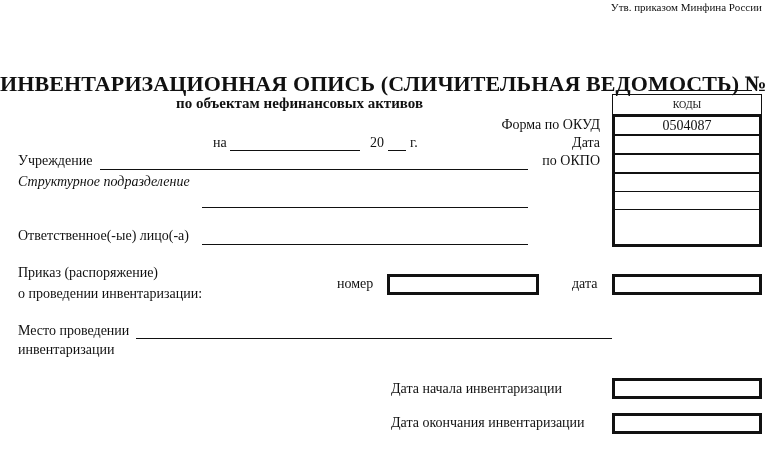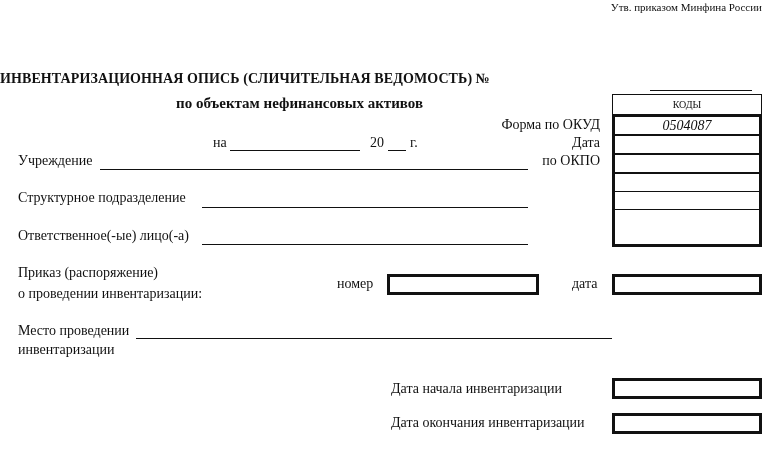--- a/index.html
+++ b/index.html
@@ -3,35 +3,35 @@
   <meta charset="utf-8">
   <style>
     html, body { margin: 0; padding: 0; }
     body {
       width: 770px; height: 457px; background: #ffffff; position: relative; overflow: hidden;
       font-family: "Liberation Serif", "DejaVu Serif", serif; color: #111;
     }
     .abs { position: absolute; white-space: nowrap; }
     .approval { right: 8px; text-align: left; font-size: 11px; line-height: 14px; }
     .approval .it { font-style: italic; }
-    .title { left: 0px; top: 71px; font-size: 14px; font-weight: bold; letter-spacing: 0.1px; }
+    .title { left: 0px; top: 71px; font-size: 22px; font-weight: bold; letter-spacing: 0.1px; }
     .subtitle { left: 176px; top: 95px; font-size: 15px; font-weight: bold; }
     .uline { position: absolute; border-bottom: 1.6px solid #111; height: 0; }
     .lbl { font-size: 14px; }
     .right { text-align: left; }
     .codes-head {
       position: absolute; left: 612px; top: 94px; width: 150px; height: 32px;
       border: 1.5px solid #111; border-bottom: none; box-sizing: border-box;
       text-align: center; font-size: 10px; line-height: 19px;
     }
     .codes-box {
       position: absolute; left: 612px; top: 114px; width: 150px; height: 133px;
       border: 3px solid #111; box-sizing: border-box;
     }
-    .codes-row { position: absolute; left: 0; right: 0; border-bottom: 2px solid #111; text-align: center; font-size: 14px; line-height: 17px; font-style: italic; }
+    .codes-row { position: absolute; left: 0; right: 0; border-bottom: 2px solid #111; text-align: center; font-size: 14px; line-height: 17px; }
     .codes-row.thin { border-bottom-width: 1.5px; }
     .tbox { position: absolute; border: 3px solid #111; box-sizing: border-box; height: 21px; }
   </style>
 </head>
 <body>
 
 <div class="abs approval" style="top:0px;">
   <div>Утв. приказом Минфина России</div>
 </div>
 
@@ -55,21 +55,21 @@
   <div class="codes-row" style="top:19px; height:17px;"></div>
   <div class="codes-row" style="top:38px; height:17px;"></div>
   <div class="codes-row thin" style="top:57px; height:17px;"></div>
   <div class="codes-row thin" style="top:75px; height:17px;"></div>
   <div class="codes-row" style="top:94px; height:33px; border-bottom:none;"></div>
 </div>
 
 <div class="abs lbl" style="left:18px; top:153px;">Учреждение</div>
 <div class="uline" style="left:100px; top:169px; width:428px;"><span></span></div>
 
-<div class="abs lbl" style="left:18px; top:190px;">Структурное подразделение</div>
+<div class="abs lbl" style="left:18px; top:174px;font-style:italic;">Структурное подразделение</div>
 <div class="uline" style="left:202px; top:207px; width:326px;"><span></span></div>
 
 <div class="abs lbl" style="left:18px; top:228px;">Ответственное(-ые) лицо(-а)</div>
 <div class="uline" style="left:202px; top:244px; width:326px;"><span></span></div>
 
 <div class="abs lbl" style="left:18px; top:265px;">Приказ (распоряжение)</div>
 <div class="abs lbl" style="left:18px; top:286px;">о проведении инвентаризации:</div>
 <div class="abs lbl" style="left:337px; top:276px;">номер</div>
 <div class="tbox" style="left:387px; top:274px; width:152px;"><span></span></div>
 <div class="abs lbl" style="left:572px; top:276px;">дата</div>

